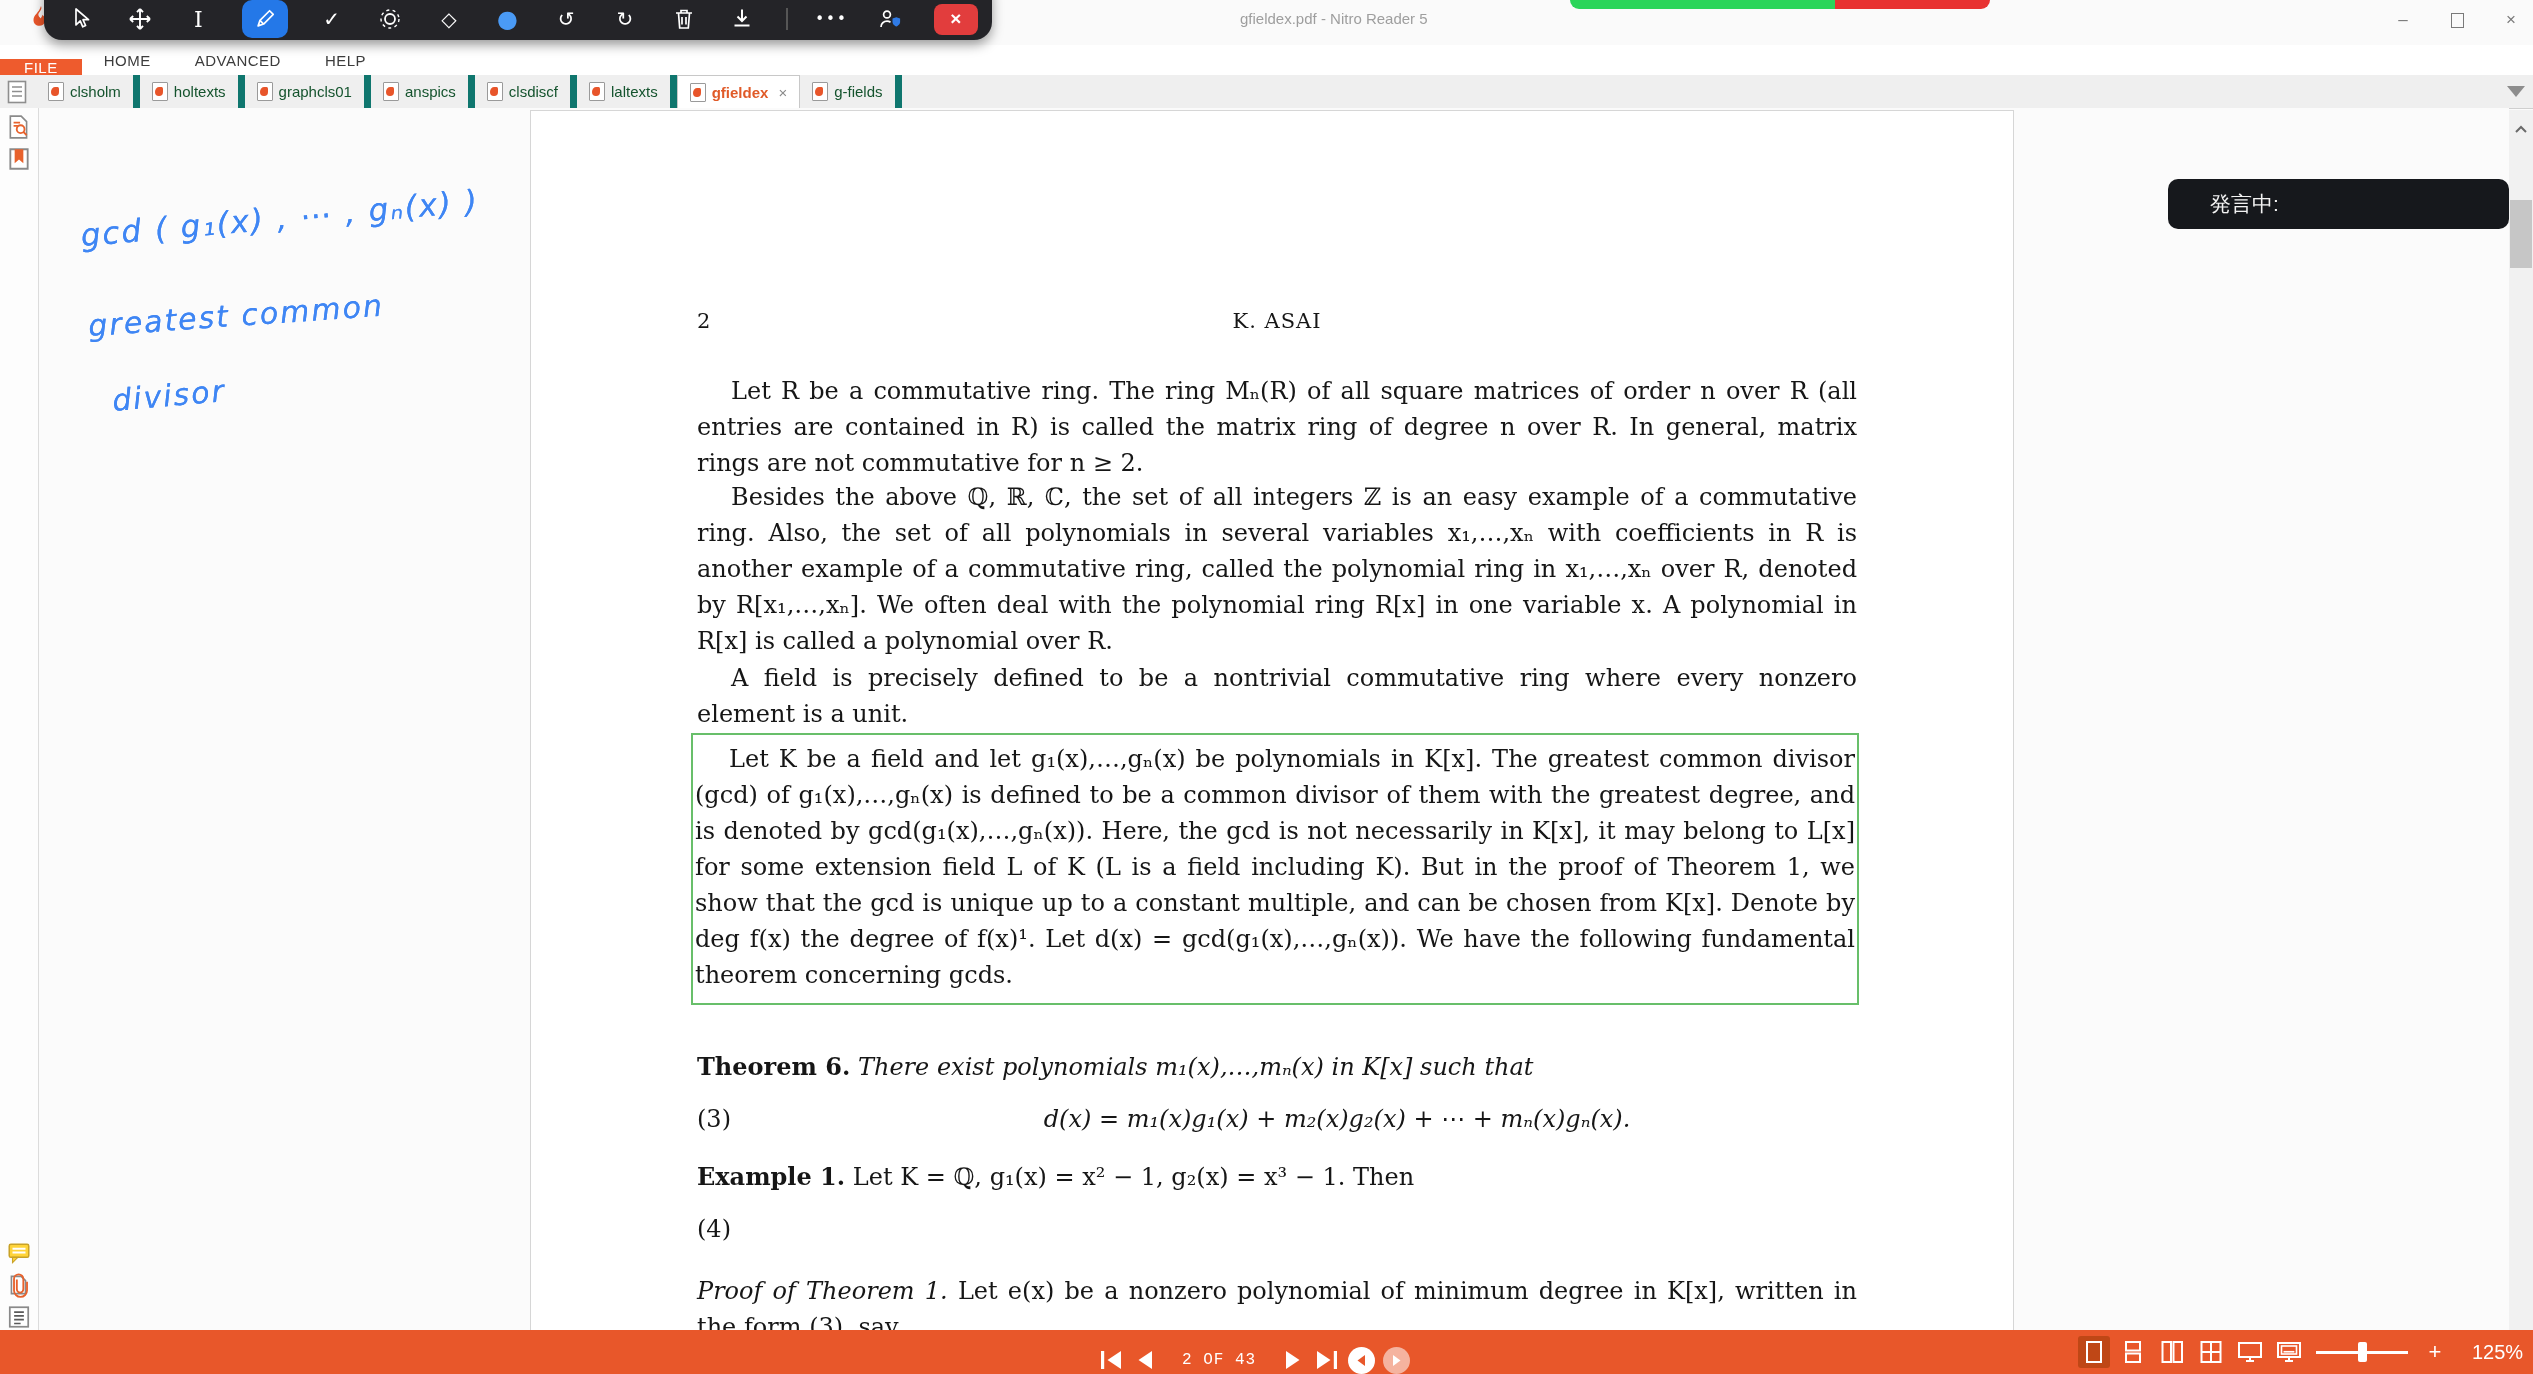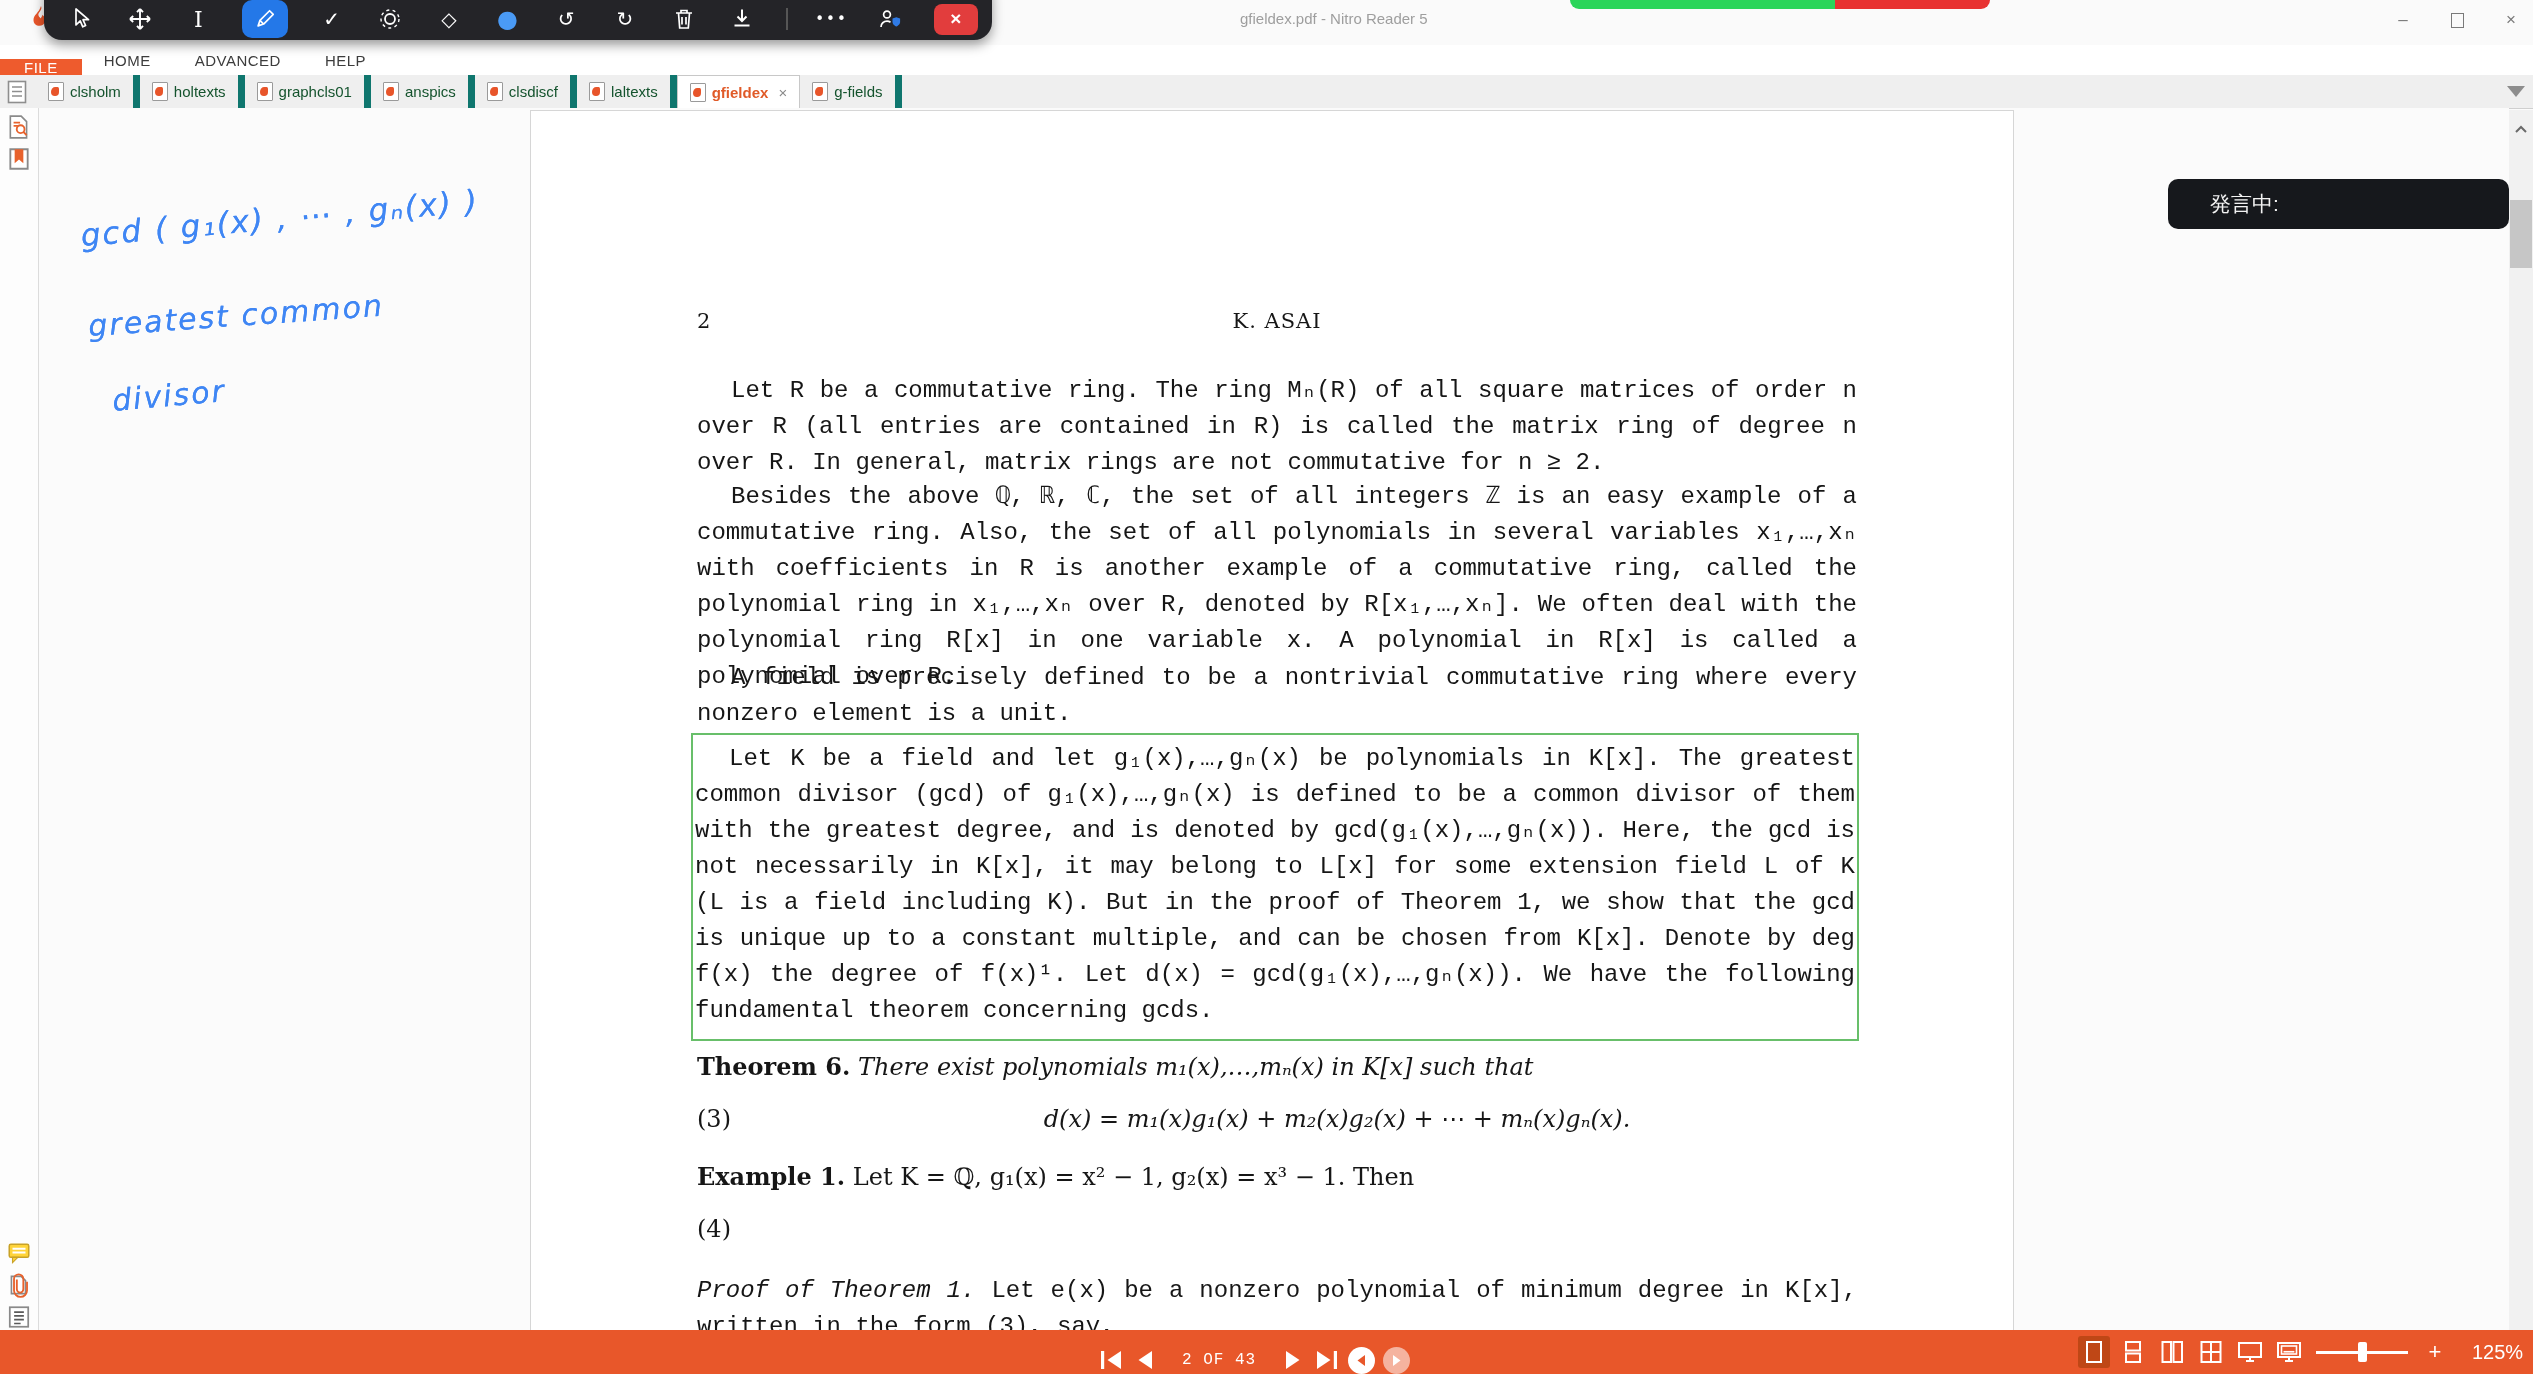--- a/index.html
+++ b/index.html
@@ -39,21 +39,21 @@
   .rail-icon{position:absolute;left:6px;width:26px;height:26px;}
 
   
   .docarea{position:absolute;left:39px;top:108px;width:2470px;height:1222px;background:#fbfbfb;overflow:hidden;}
   .page{position:absolute;left:491px;top:2px;width:1482px;height:1240px;background:#ffffff;
         border:1px solid #d6d6d6;border-bottom:none;}
   .pdftext{font-family:"DejaVu Serif","DejaVu Sans",serif;color:#161616;font-size:24px;line-height:36px;}
   .col{position:absolute;left:166px;width:1160px;}   
   .pg-head{top:192px;display:flex;justify-content:space-between;font-size:21px;}
   .running{position:absolute;left:0;right:0;text-align:center;letter-spacing:1px;}
-  .para{text-align:justify;font-family:Liberation Mono, monospace;}
+  .para{text-align:justify;}
   .indent{text-indent:34px;}
   .p1{top:262px;} .p2{top:368px;} .p3{top:549px;}
   .greenbox{position:absolute;left:160px;top:622px;width:1164px;border:2px solid #68bf6a;padding:6px 0 10px 0;}
   .greenbox .para{margin:0 2px;}
   .thm{top:938px;} .ex{top:1048px;} .proof{top:1162px;}
   .blocklabel{font-weight:bold;}
   .itl{font-style:italic;}
   .eqrow{position:absolute;left:166px;width:1160px;display:flex;align-items:baseline;}
   .eq3{top:990px;} .eq4{top:1100px;}
   .eqlabel{flex:0 0 120px;}

